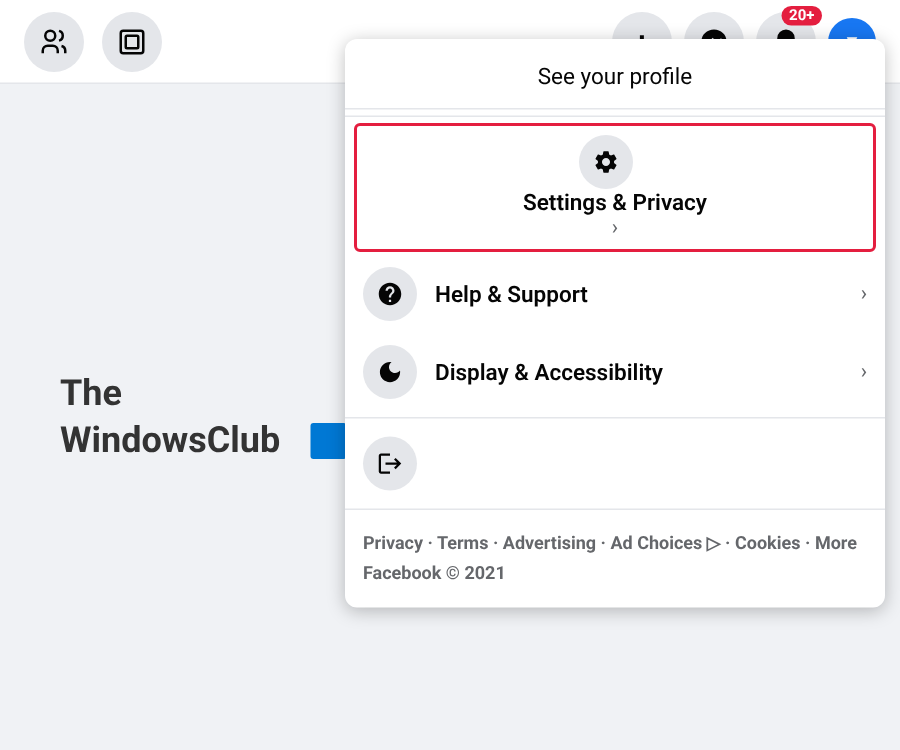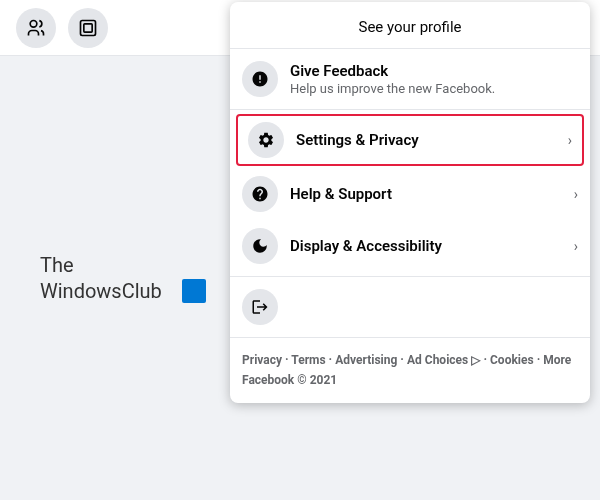--- a/index.html
+++ b/index.html
@@ -100,42 +100,42 @@
       top: 56px;
       left: 0;
       right: 0;
       bottom: 0;
       display: flex;
       align-items: center;
       padding-left: 40px;
     }
 
     .brand-text {
-      font-size: 20px;
-      font-weight: 400;
+      font-size: 24px;
+      font-weight: 700;
       color: #333;
       line-height: 1.3;
       display: flex;
       flex-direction: column;
     }
 
     .brand-icon {
       display: inline-block;
       width: 24px;
       height: 24px;
       background: #0078d4;
       margin-left: 4px;
       border-radius: 2px;
       vertical-align: middle;
     }
 
     
     .dropdown-menu {
       position: absolute;
-      top: 2px;
+      top: 26px;
       right: 10px;
       width: 360px;
       background: white;
       border-radius: 8px;
       box-shadow: 0 2px 12px rgba(0,0,0,0.25);
       padding: 8px 0;
       z-index: 100;
     }
 
     .menu-profile-link {
@@ -195,20 +195,21 @@
       height: 1px;
       background: #e4e6ea;
       margin: 4px 0;
     }
 
     .menu-item-highlighted {
       border: 2px solid #e41e3f;
       border-radius: 4px;
       margin: 2px 6px;
       padding: 6px 10px;
+      flex-direction: column;
     }
 
     .menu-footer {
       padding: 8px 12px 4px;
       font-size: 12px;
       color: #65676b;
       line-height: 1.7;
       font-weight: bold;
     }
   </style>
@@ -260,31 +261,20 @@
     <span style="display:flex;align-items:center;gap:16px;">
       <span>WindowsClub</span>
       <span class="brand-icon"></span>
     </span>
   </div>
 </div>
 
 <div class="dropdown-menu">
   <div class="menu-profile-link">See your profile</div>
 
-  <div class="menu-item">
-    <div class="menu-item-icon">
-      <svg width="18" height="18" viewBox="0 0 24 24" fill="#050505">
-        <path d="M12 2C6.48 2 2 6.48 2 12s4.48 10 10 10 10-4.48 10-10S17.52 2 12 2zm1 15h-2v-2h2v2zm0-4h-2V7h2v6z"></path>
-      </svg>
-    </div>
-    <div class="menu-item-text">
-      <div class="menu-item-title">Give Feedback</div>
-      <div class="menu-item-subtitle">Help us improve the new Facebook.</div>
-    </div>
-  </div>
 
   <div class="menu-divider"></div>
 
   <div class="menu-item menu-item-highlighted">
     <div class="menu-item-icon">
       <svg width="18" height="18" viewBox="0 0 24 24" fill="#050505">
         <path d="M19.14 12.94c.04-.3.06-.61.06-.94 0-.32-.02-.64-.07-.94l2.03-1.58c.18-.14.23-.41.12-.61l-1.92-3.32c-.12-.22-.37-.29-.59-.22l-2.39.96c-.5-.38-1.03-.7-1.62-.94l-.36-2.54c-.04-.24-.24-.41-.48-.41h-3.84c-.24 0-.43.17-.47.41l-.36 2.54c-.59.24-1.13.57-1.62.94l-2.39-.96c-.22-.08-.47 0-.59.22L2.74 8.87c-.12.21-.08.47.12.61l2.03 1.58c-.05.3-.09.63-.09.94s.02.64.07.94l-2.03 1.58c-.18.14-.23.41-.12.61l1.92 3.32c.12.22.37.29.59.22l2.39-.96c.5.38 1.03.7 1.62.94l.36 2.54c.05.24.24.41.48.41h3.84c.24 0 .44-.17.47-.41l.36-2.54c.59-.24 1.13-.56 1.62-.94l2.39.96c.22.08.47 0 .59-.22l1.92-3.32c.12-.22.07-.47-.12-.61l-2.01-1.58zM12 15.6c-1.98 0-3.6-1.62-3.6-3.6s1.62-3.6 3.6-3.6 3.6 1.62 3.6 3.6-1.62 3.6-3.6 3.6z"></path>
       </svg>
     </div>
     <div class="menu-item-text">

